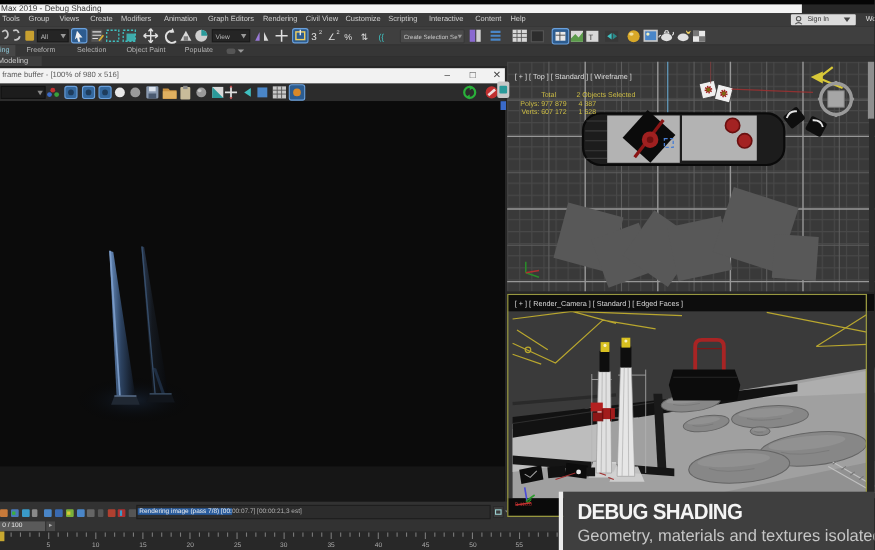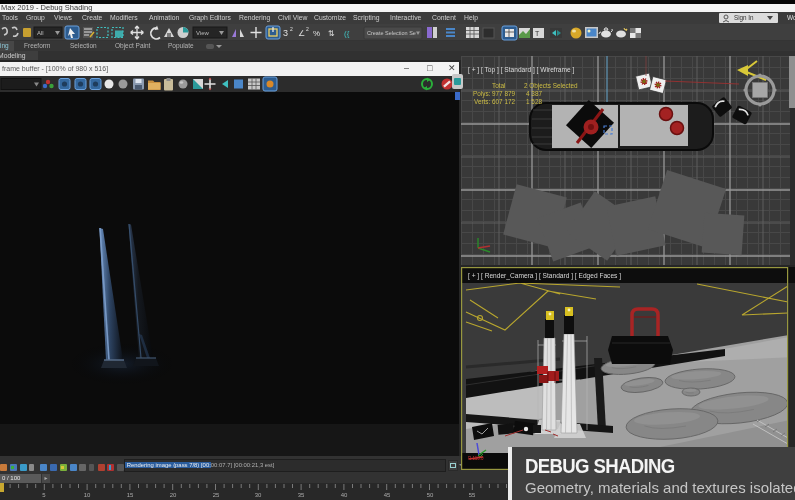--- a/index.html
+++ b/index.html
@@ -1,21 +1,21 @@
 <!DOCTYPE html>
 <html><head><meta charset="utf-8">
 <style>
 *{margin:0;padding:0;box-sizing:border-box}
 html,body{width:795px;height:500px;overflow:hidden;background:#262626;font-family:"Liberation Sans",sans-serif;position:relative;-webkit-font-smoothing:antialiased}
 .abs{position:absolute}
 </style></head>
 <body>
 
 <div class="abs" style="left:0;top:0;width:795px;height:4px;background:#050505"></div>
-<div class="abs" style="left:0;top:4px;width:795px;height:8px;background:#f4f4f4;color:#3a3a3a;font-size:7.5px;line-height:8px;padding-left:1px">Max 2019 - Debug Shading</div>
+<div class="abs" style="left:0;top:4px;width:729px;height:8px;background:#f4f4f4;color:#3a3a3a;font-size:7.5px;line-height:8px;padding-left:1px">Max 2019 - Debug Shading</div>
 
 <div class="abs" id="menubar" style="left:0;top:12px;width:795px;height:12px;background:#3b3b3b;color:#cfcfcf;font-size:6.8px">
     <span style="position:absolute;left:2px;top:0;line-height:12px">Tools</span>
     <span style="position:absolute;left:26px;top:0;line-height:12px">Group</span>
     <span style="position:absolute;left:54px;top:0;line-height:12px">Views</span>
     <span style="position:absolute;left:82px;top:0;line-height:12px">Create</span>
     <span style="position:absolute;left:110px;top:0;line-height:12px">Modifiers</span>
     <span style="position:absolute;left:149px;top:0;line-height:12px">Animation</span>
     <span style="position:absolute;left:189px;top:0;line-height:12px">Graph Editors</span>
     <span style="position:absolute;left:239px;top:0;line-height:12px">Rendering</span>

